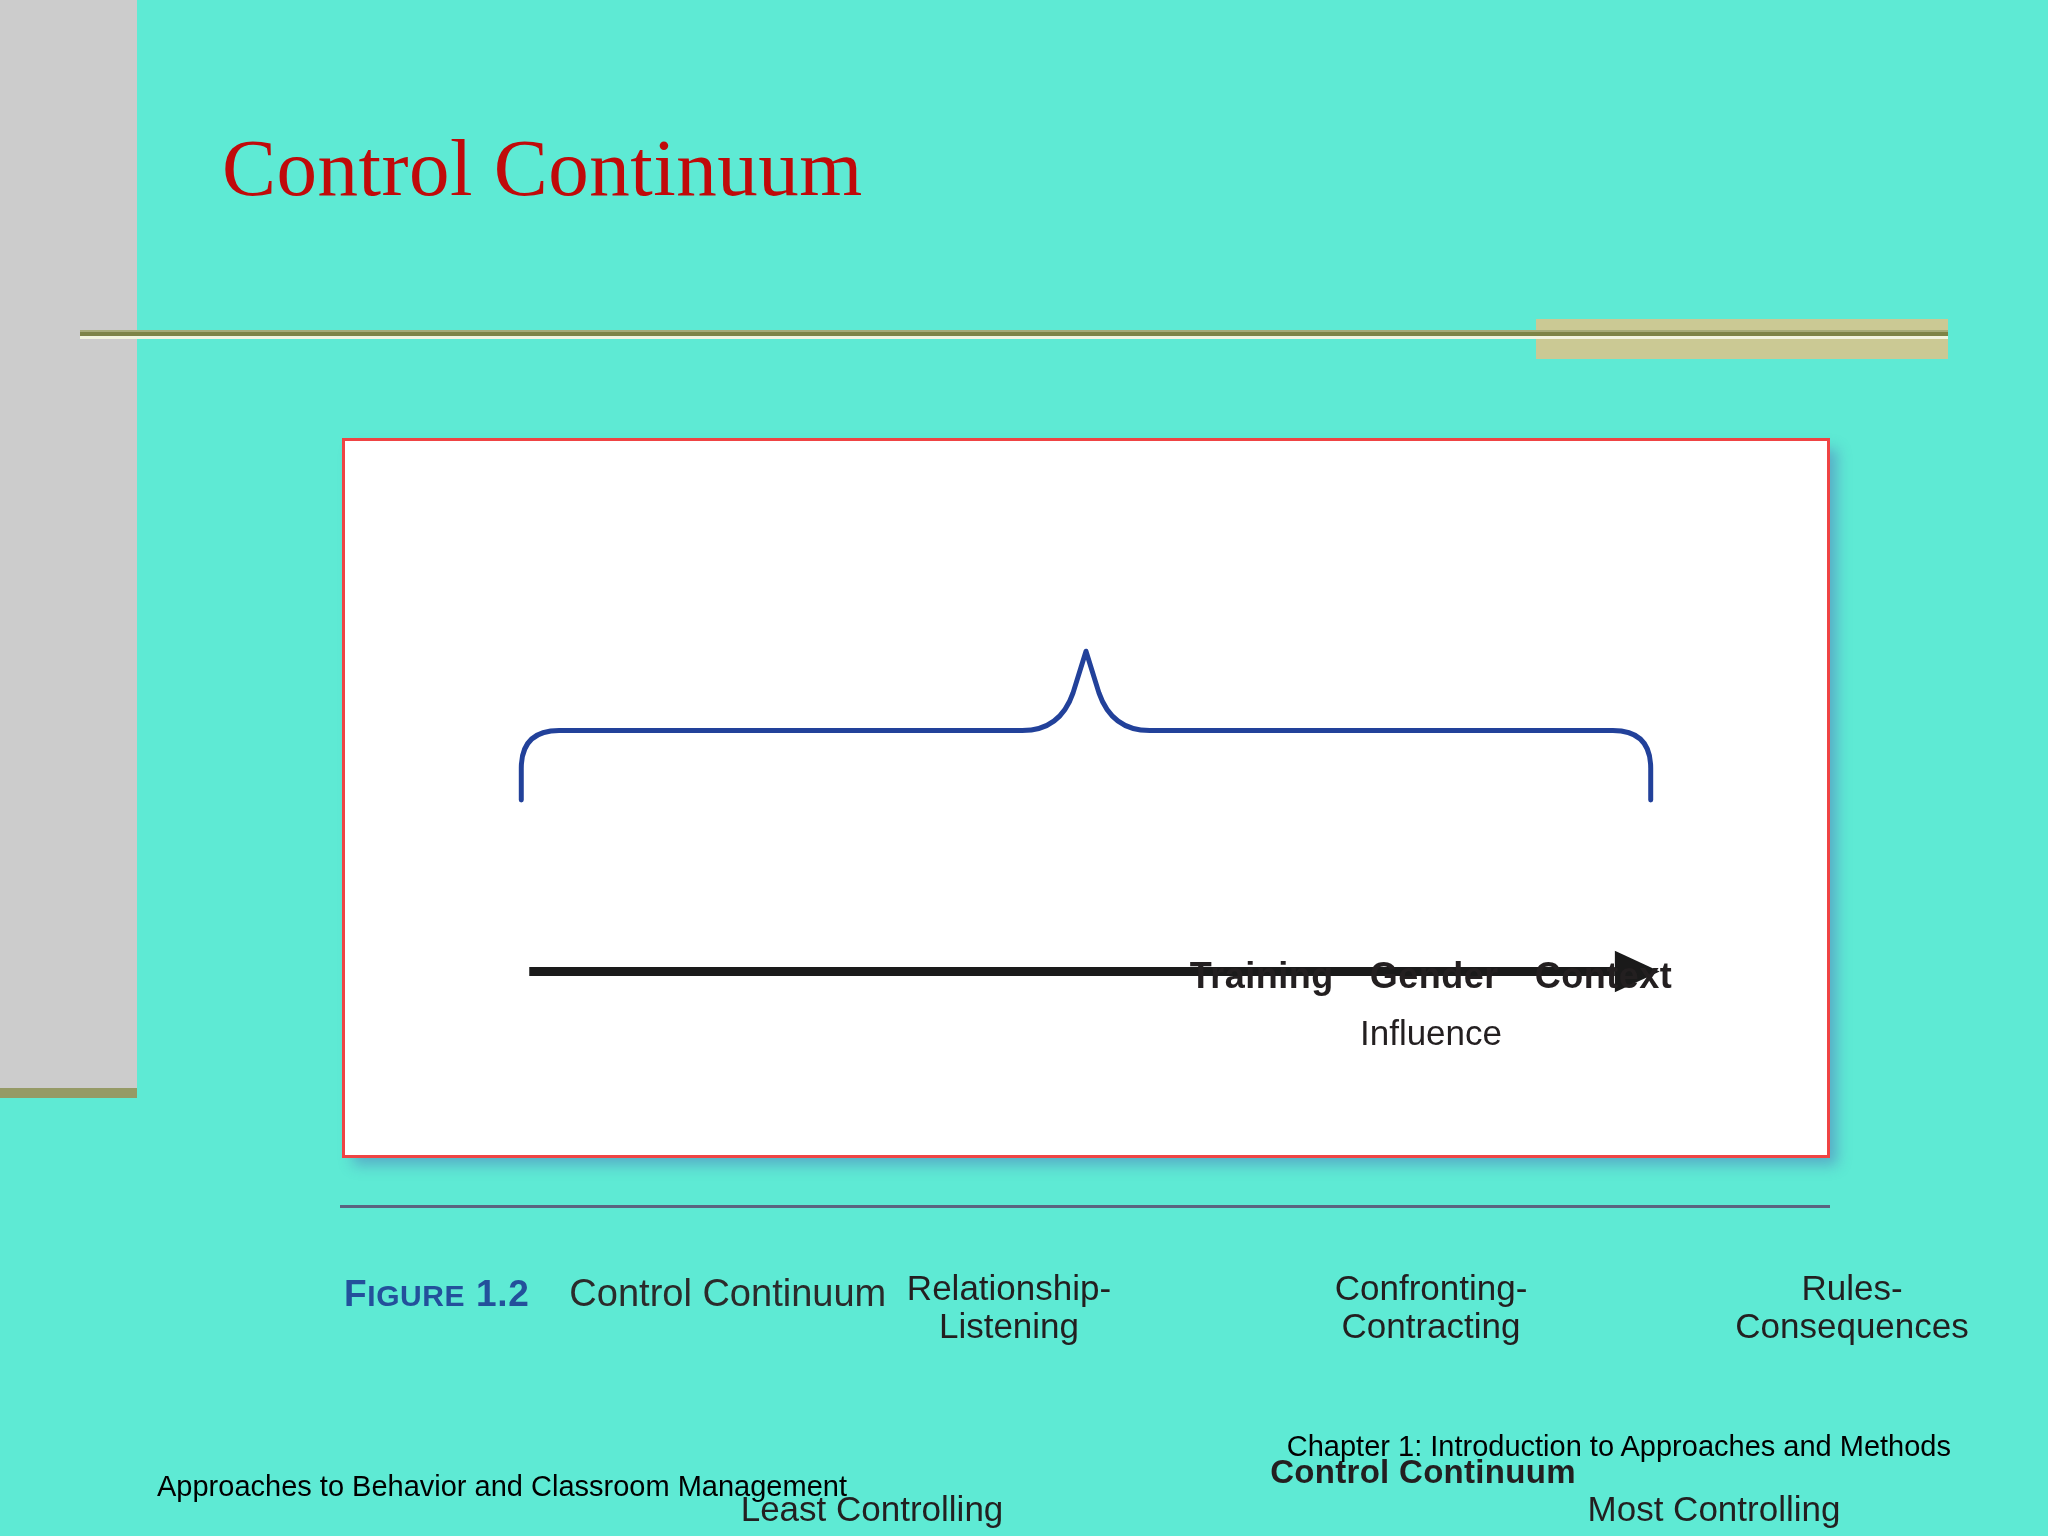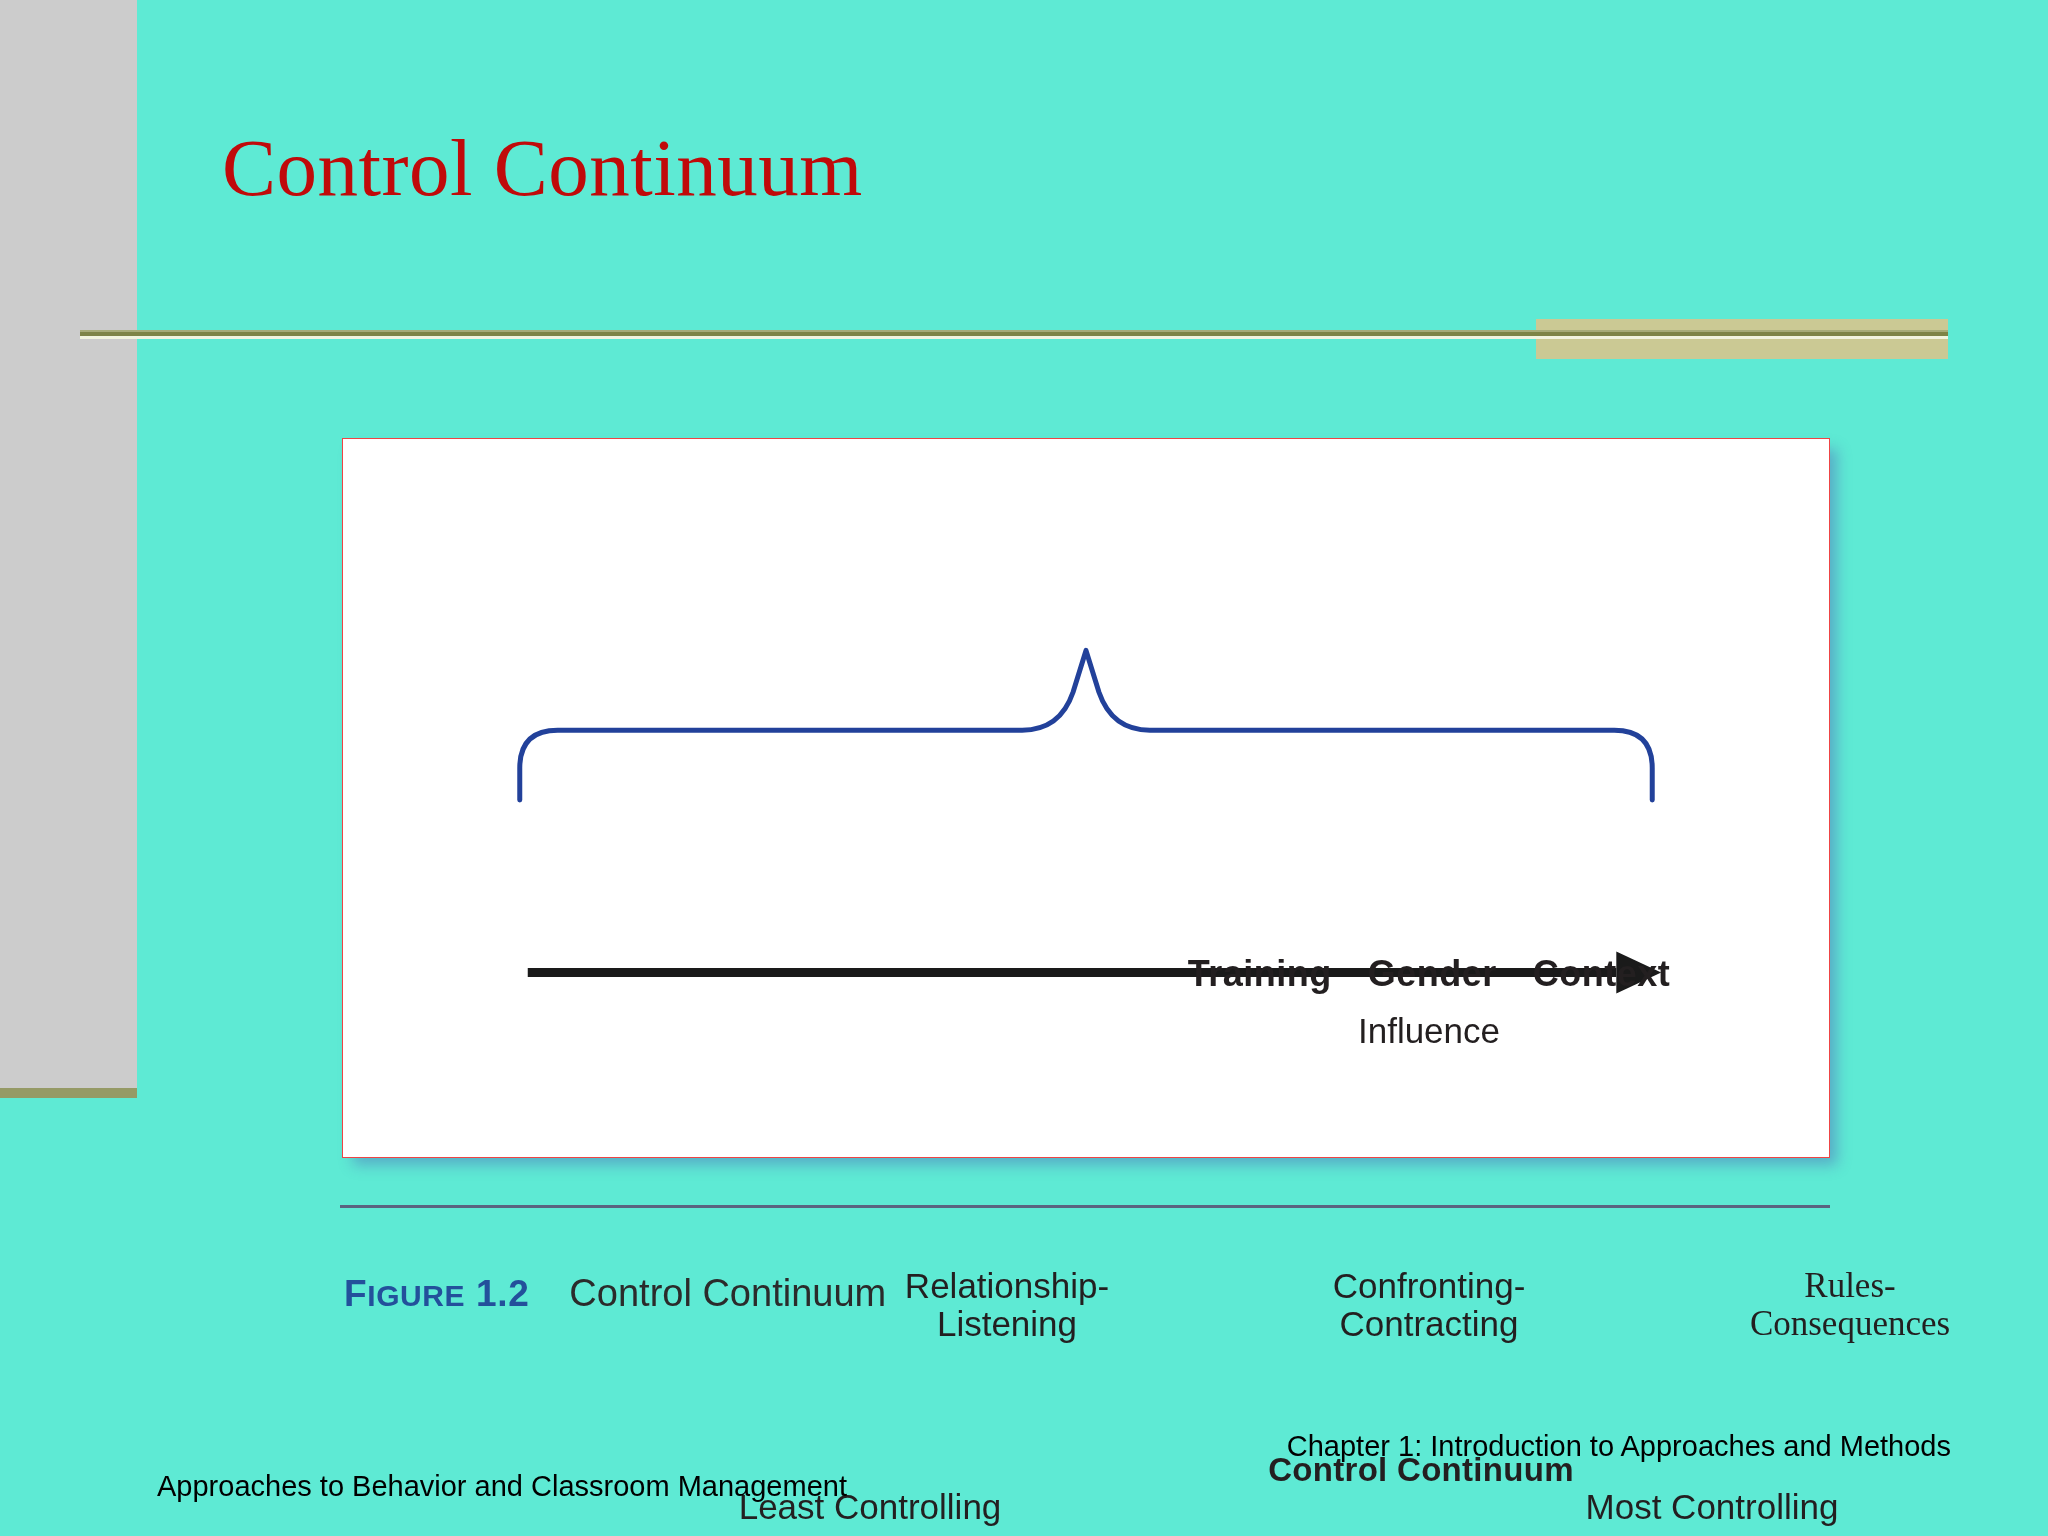--- a/index.html
+++ b/index.html
@@ -83,21 +83,21 @@
   }
 
   
   #figure-box {
     position: absolute;
     left: 342px;
     top: 438px;
     width: 1488px;
     height: 720px;
     background: #ffffff;
-    border: 1px solid #ef4444;
+    border: 3px solid #ef4444;
     box-sizing: border-box;
     box-shadow: 9px 9px 13px -2px rgba(80, 100, 185, 0.45);
   }
   #figure-canvas {
     position: absolute;
     left: 0;
     top: 0;
     width: 100%;
     height: 100%;
   }
@@ -131,21 +131,21 @@
   }
 
   .continuum-label {
     font-size: 35px;
     font-weight: normal;
     line-height: 1.08;
     white-space: nowrap;
   }
   #label-relationship { top: 828px; left: 664px; }
   #label-confronting  { top: 828px; left: 1086px; }
-  #label-rules        { top: 828px; left: 1507px; font-family: Liberation Serif, serif; }
+  #label-rules        { top: 828px; left: 1507px; }
 
   #axis-title {
     top: 1012px;
     left: 1078px;
     font-size: 33px;
     font-weight: bold;
     letter-spacing: 0.3px;
   }
   #least-controlling {
     top: 1048px;

